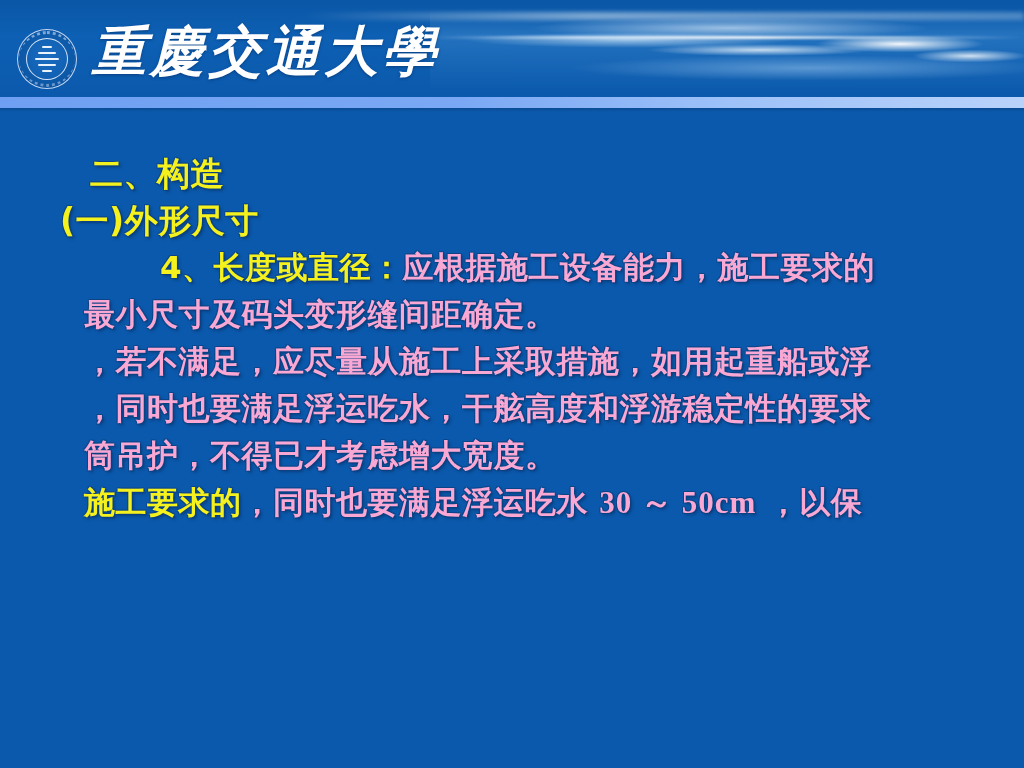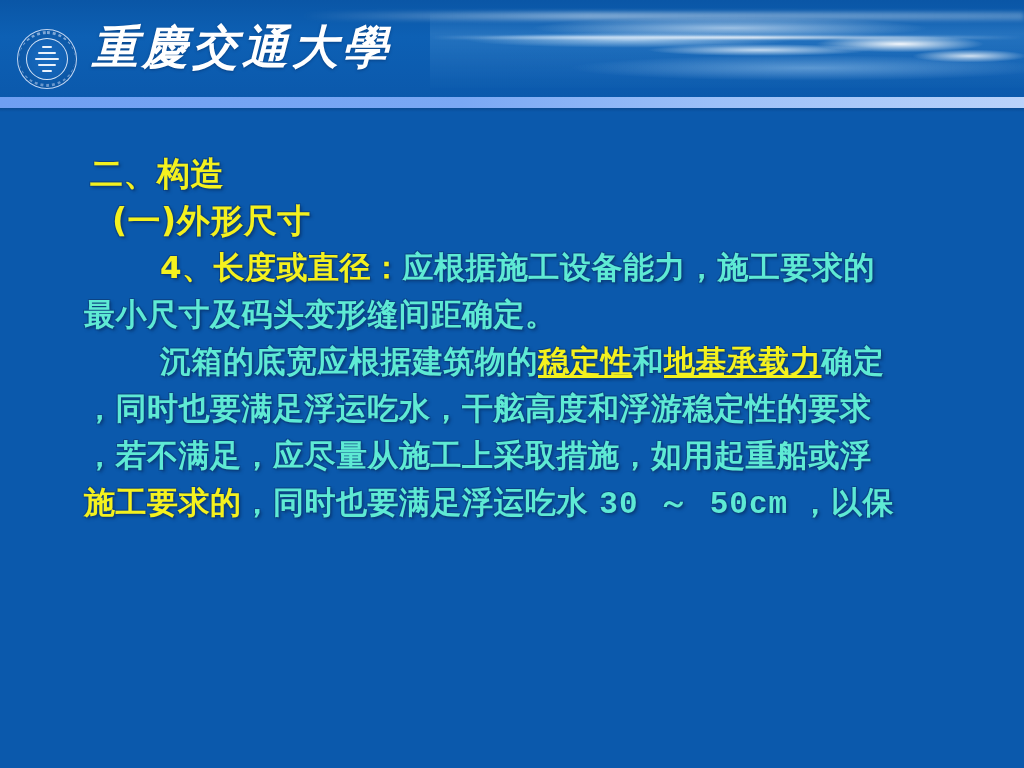--- a/index.html
+++ b/index.html
@@ -112,21 +112,21 @@
     border-radius: 50%;
     border-top: 3px dotted rgba(220,232,252,.55);
     border-bottom: 3px dotted rgba(220,232,252,.45);
   }
 
   
   .univ-name {
     position: absolute;
     top: 24px; left: 92px;
     font-family: "DejaVu Serif", "Liberation Serif", serif;
-    font-size: 46px;
+    font-size: 54px;
     font-weight: 700;
     font-style: italic;
     letter-spacing: 4px;
     color: #ffffff;
     text-shadow: 0 1px 3px rgba(3,40,92,.55);
     white-space: nowrap;
     line-height: 1;
     text-align: right;
   }
 
@@ -146,37 +146,37 @@
     text-shadow:
       -1px -1px 0 rgba(12,64,128,.65),
        1px -1px 0 rgba(12,64,128,.65),
       -1px  1px 0 rgba(12,64,128,.65),
        1px  1px 0 rgba(12,64,128,.65),
        2px  2px 3px rgba(5,40,90,.55);
     margin: 0;
     padding: 0 0 0 90px;
   }
   .line.lvl1 { padding-left: 90px; }
-  .line.lvl2 { padding-left: 112px; }
+  .line.lvl2 { padding-left: 60px; }
   .line.lvl3 { padding-left: 160px; }
   .line.flush { padding-left: 84px; }
 
   .hd {
     font-size: 33px;
   }
   .y  { color: #f4f11e; }
   .y-u {
     color: #f4f11e;
     text-decoration: underline;
     text-decoration-thickness: 3px;
     text-underline-offset: 3px;
   }
-  .w { color: #5eead4; }
+  .w { color: #f9a8d4; }
   .num {
-    font-family: Liberation Mono, monospace;
+    font-family: Liberation Serif, serif;
     font-weight: 700;
     letter-spacing: 1px;
     margin-top: 20px;
   }
 </style>
 </head>
 <body>
 
 <div id="slide">
 
@@ -207,25 +207,25 @@
 
     <p class="line lvl1 hd y">二、构造</p>
 
     <p class="line lvl2 hd y">(一)外形尺寸</p>
 
     <p class="line lvl3"><span class="y">4、长度或直径：</span><span class="w">应根据施工设备能力，施工要求的</span></p>
 
     <p class="line flush w">最小尺寸及码头变形缝间距确定。</p>
 
 
-    <p class="line lvl3"><span class="w">沉箱的底宽应根据建筑物的</span><span class="y-u">稳定性</span><span class="w">和</span><span class="y-u">地基承载力</span><span class="w">确定</span></p>
+
+    <p class="line flush w">，若不满足，应尽量从施工上采取措施，如用起重船或浮</p>
 
     <p class="line flush w">，同时也要满足浮运吃水，干舷高度和浮游稳定性的要求</p>
 
-    <p class="line flush w">，若不满足，应尽量从施工上采取措施，如用起重船或浮</p>
-
+    <p class="line flush w">筒吊护，不得已才考虑增大宽度。</p>
 
 
     <p class="line flush"><span class="y">施工要求的</span><span class="w">，同时也要满足浮运吃水 </span><span class="w num">30 ～ 50cm</span><span class="w"> ，以保</span></p>
 
 
   </div>
 </div>
 
 </body></html>

